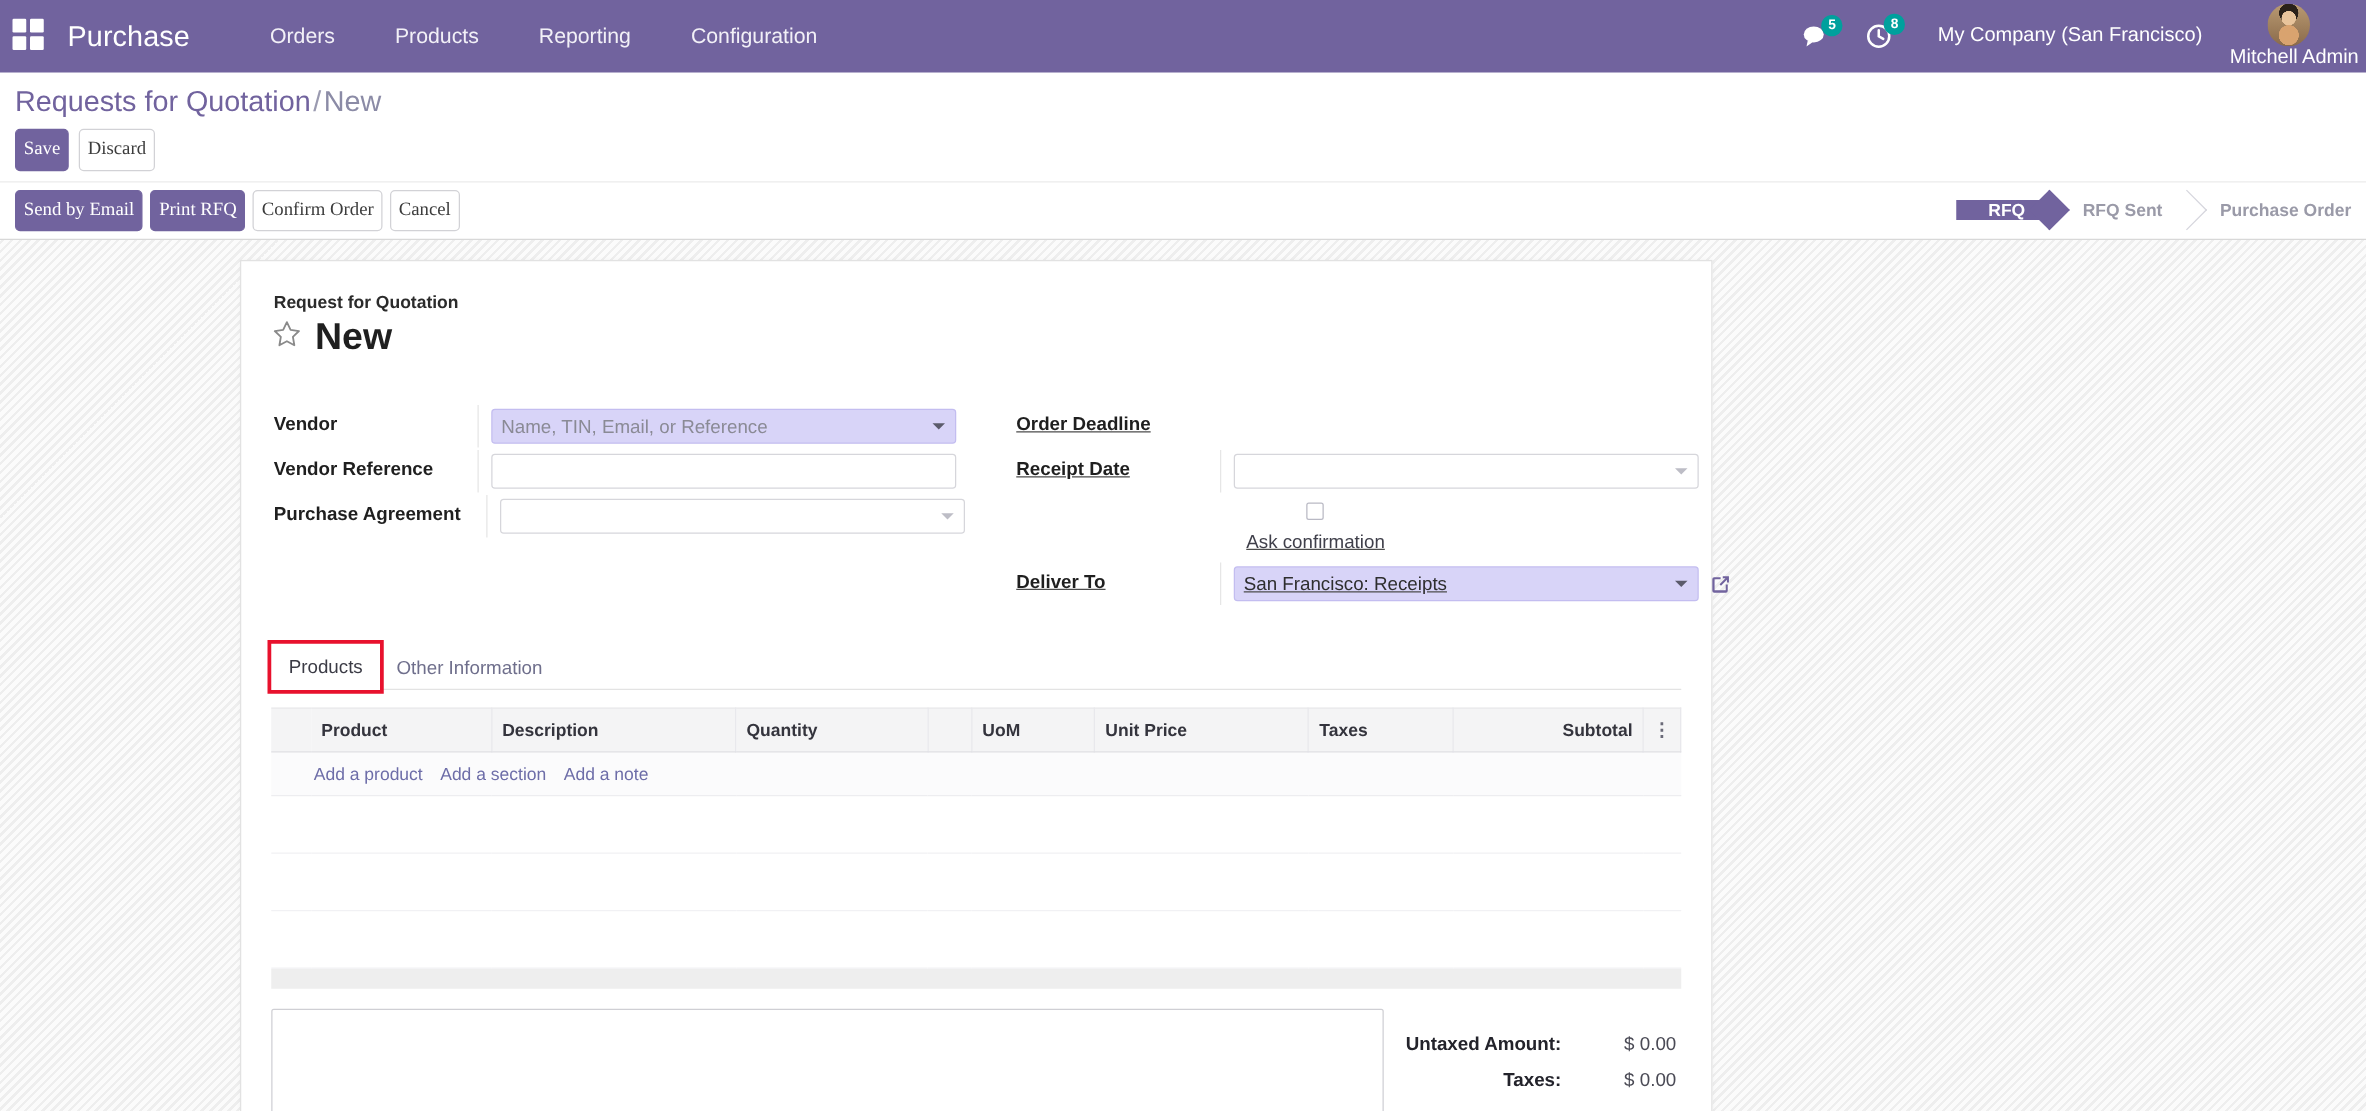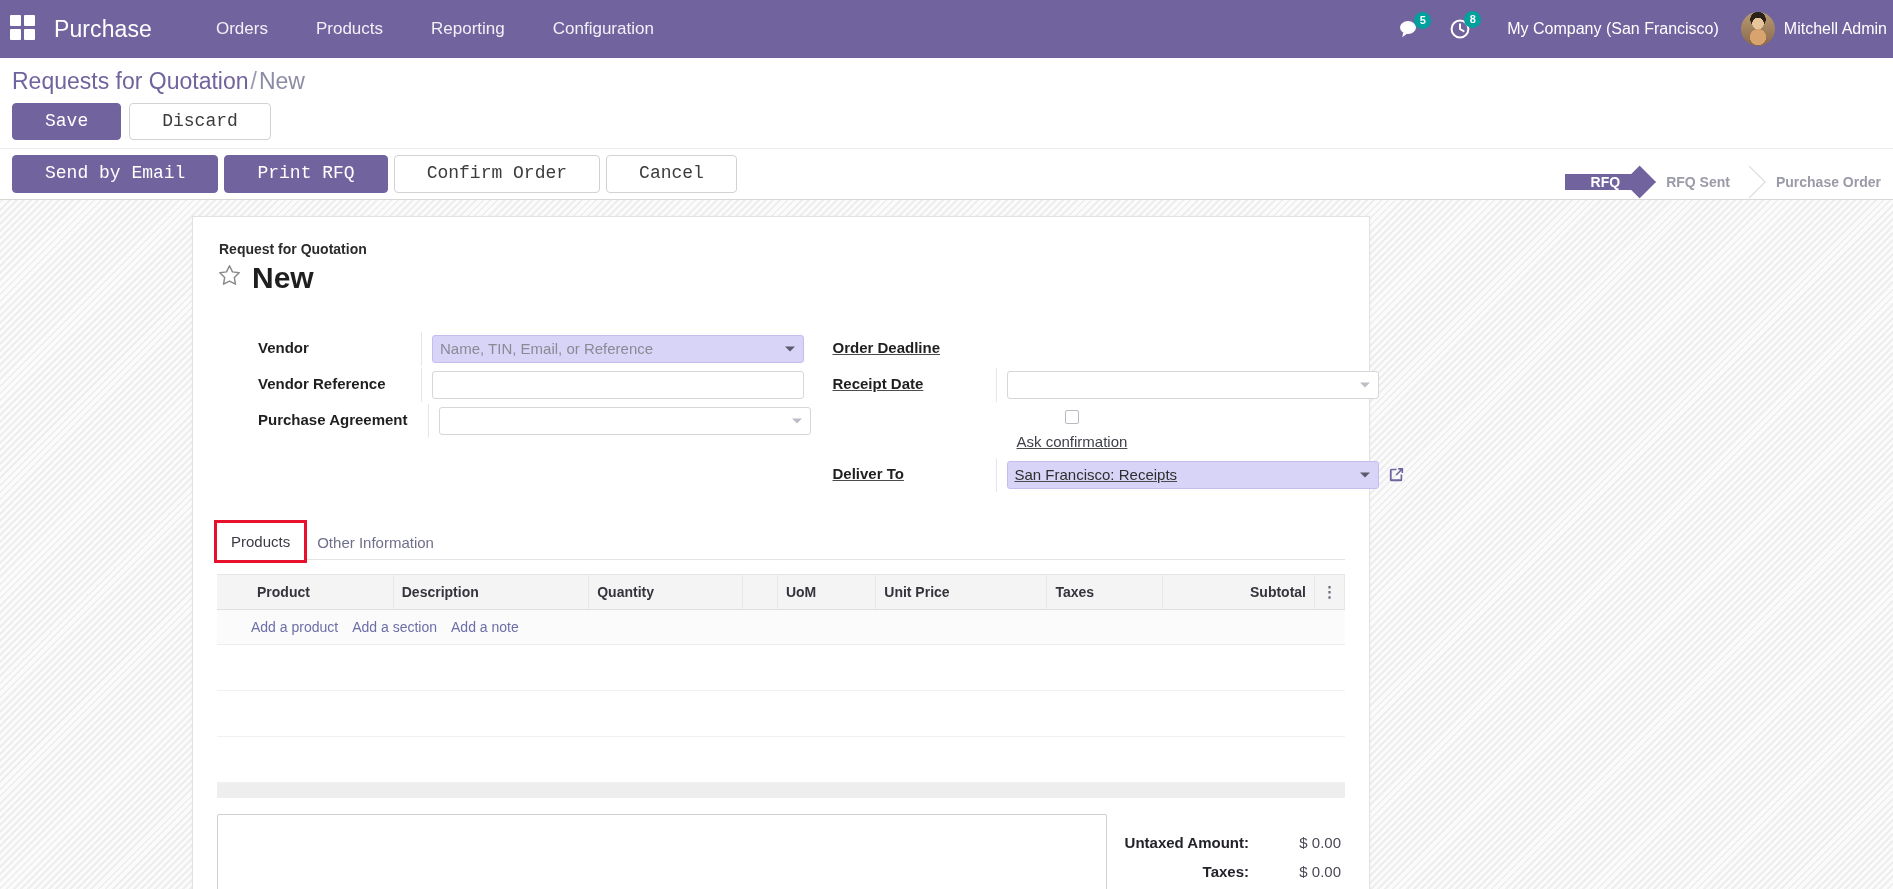--- a/index.html
+++ b/index.html
@@ -87,21 +87,21 @@
     padding: 0 4px;
   }
   .company-name {
     font-size: 16px;
     margin-left: 22px;
     margin-right: 22px;
     color: #ffffff;
     cursor: pointer;
     white-space: nowrap;
   }
-  .user-box { display: flex; align-items: center; cursor: pointer; padding-right: 6px; }
+  .user-box { display: flex; align-items: center; cursor: pointer; padding-right: 6px; flex-direction: column; }
   .avatar {
     width: 34px; height: 34px; border-radius: 50%;
     margin-right: 9px;
     background:
       radial-gradient(circle at 50% 74%, #d9a36f 0 26%, transparent 27%),
       radial-gradient(circle at 50% 34%, #e8c49b 0 20%, transparent 21%),
       radial-gradient(circle at 50% 22%, #2a2119 0 24%, transparent 25%),
       linear-gradient(#b99a72, #8a6a4a);
     overflow: hidden;
     flex: 0 0 auto;
@@ -120,42 +120,42 @@
     font-size: 23px;
     color: #6b6b8a;
     font-weight: 400;
   }
   .breadcrumb .crumb-main { color: #71639e; }
   .breadcrumb .crumb-sep { color: #9a9ab0; margin: 0 2px; }
   .breadcrumb .crumb-active { color: #8b8ba6; }
 
   .edit-buttons { padding: 4px 0 8px 12px; display: flex; gap: 8px; }
   .btn {
-    font-family: Liberation Mono, monospace;
-    font-size: 18px;
-    padding: 6px 32px;
+    font-family: Liberation Serif, serif;
+    font-size: 15px;
+    padding: 6px 6px;
     border-radius: 4px;
     cursor: pointer;
     line-height: 1.3;
     white-space: nowrap;
   }
   .btn-primary { background: #71639e; border: 1px solid #71639e; color: #ffffff; }
   .btn-default { background: #ffffff; border: 1px solid #d2d2d6; color: #3c3c3c; }
 
   .statusbar-row {
     display: flex;
     align-items: center;
     justify-content: space-between;
     padding: 6px 0 6px 12px;
     border-top: 1px solid #ebebeb;
   }
   .action-buttons { display: flex; gap: 6px; align-items: center; }
 
   
-  .statusbar { display: flex; align-items: flex-end; height: 32px; padding-left: 32px; }
+  .statusbar { display: flex; align-items: center; height: 32px; padding-left: 32px; }
   .status-pill {
     position: relative;
     display: flex;
     align-items: center;
     padding: 0 20px 0 26px;
     font-size: 14px;
     font-weight: 700;
     color: #9a9aa8;
     background: transparent;
     cursor: pointer;
@@ -224,21 +224,20 @@
     font-weight: 700;
     color: #1f1f1f;
     line-height: 1.1;
   }
 
   
   .form-grid {
     display: flex;
     margin-top: 38px;
     gap: 0;
-    margin-left: 39px;
   }
   .form-col { width: 50%; }
   .form-col.right { padding-left: 30px; text-decoration: underline; }
 
   .field-row {
     display: flex;
     align-items: flex-start;
     min-height: 34px;
     margin-bottom: 2px;
   }

